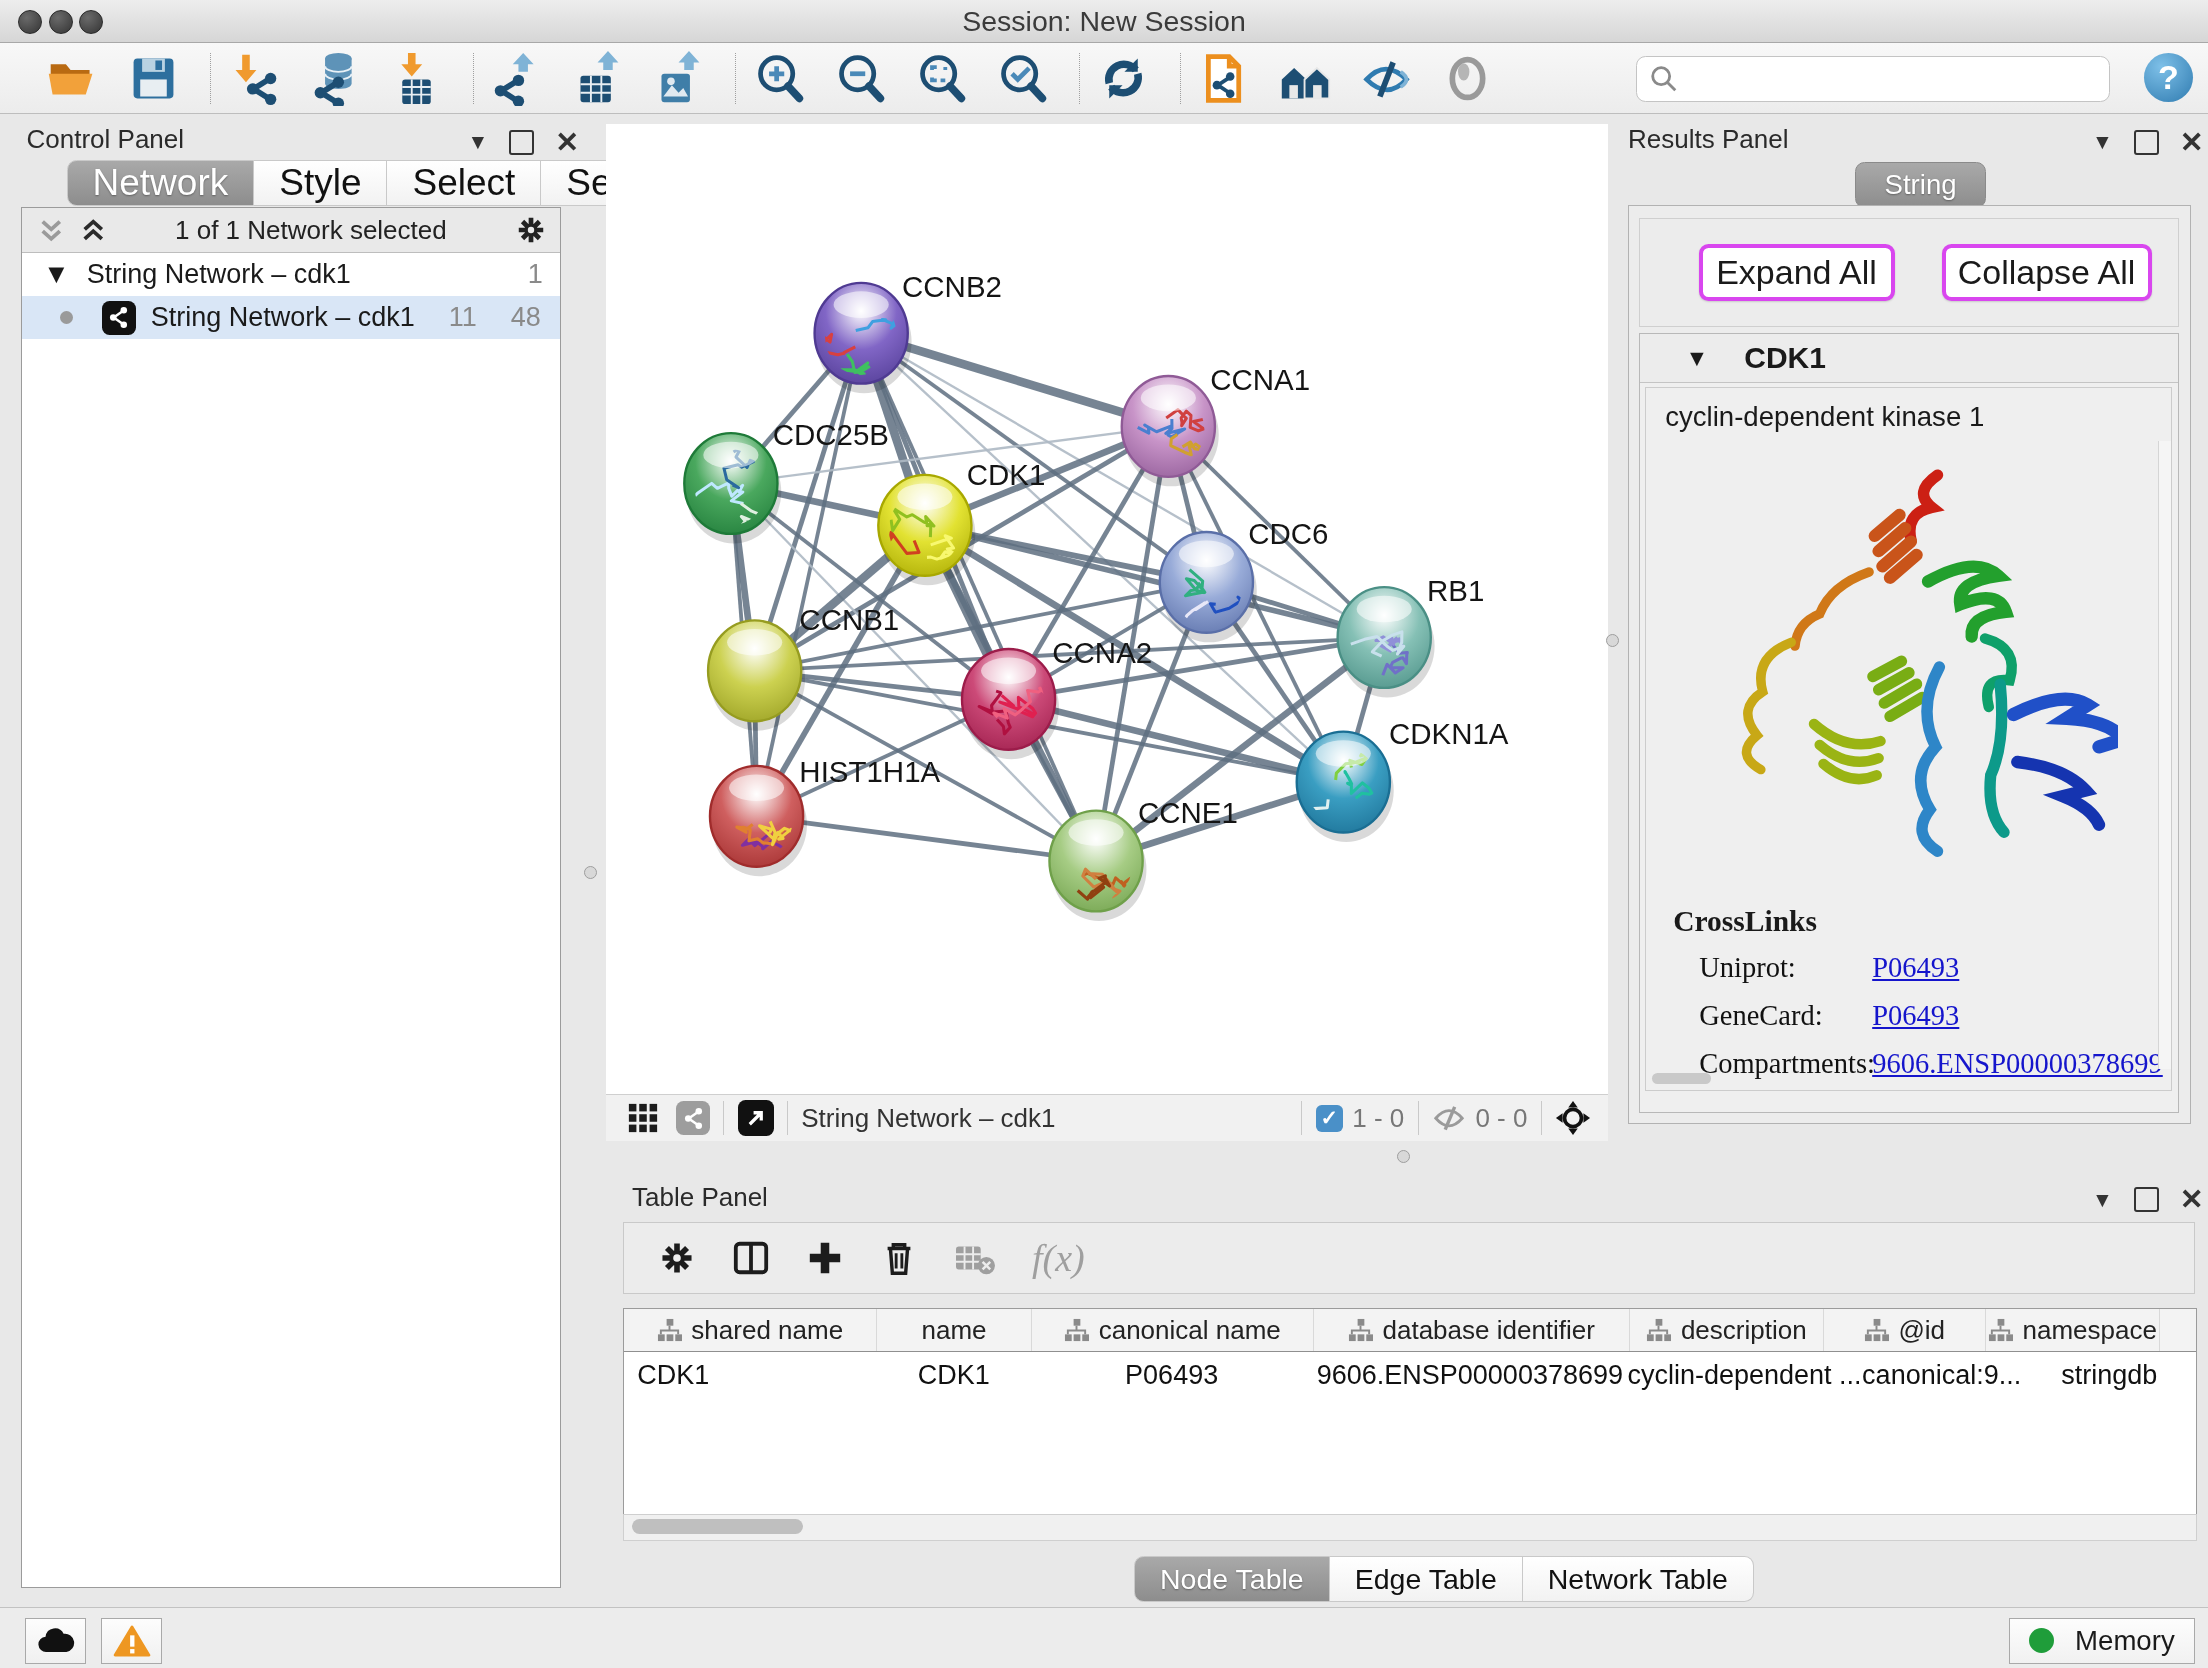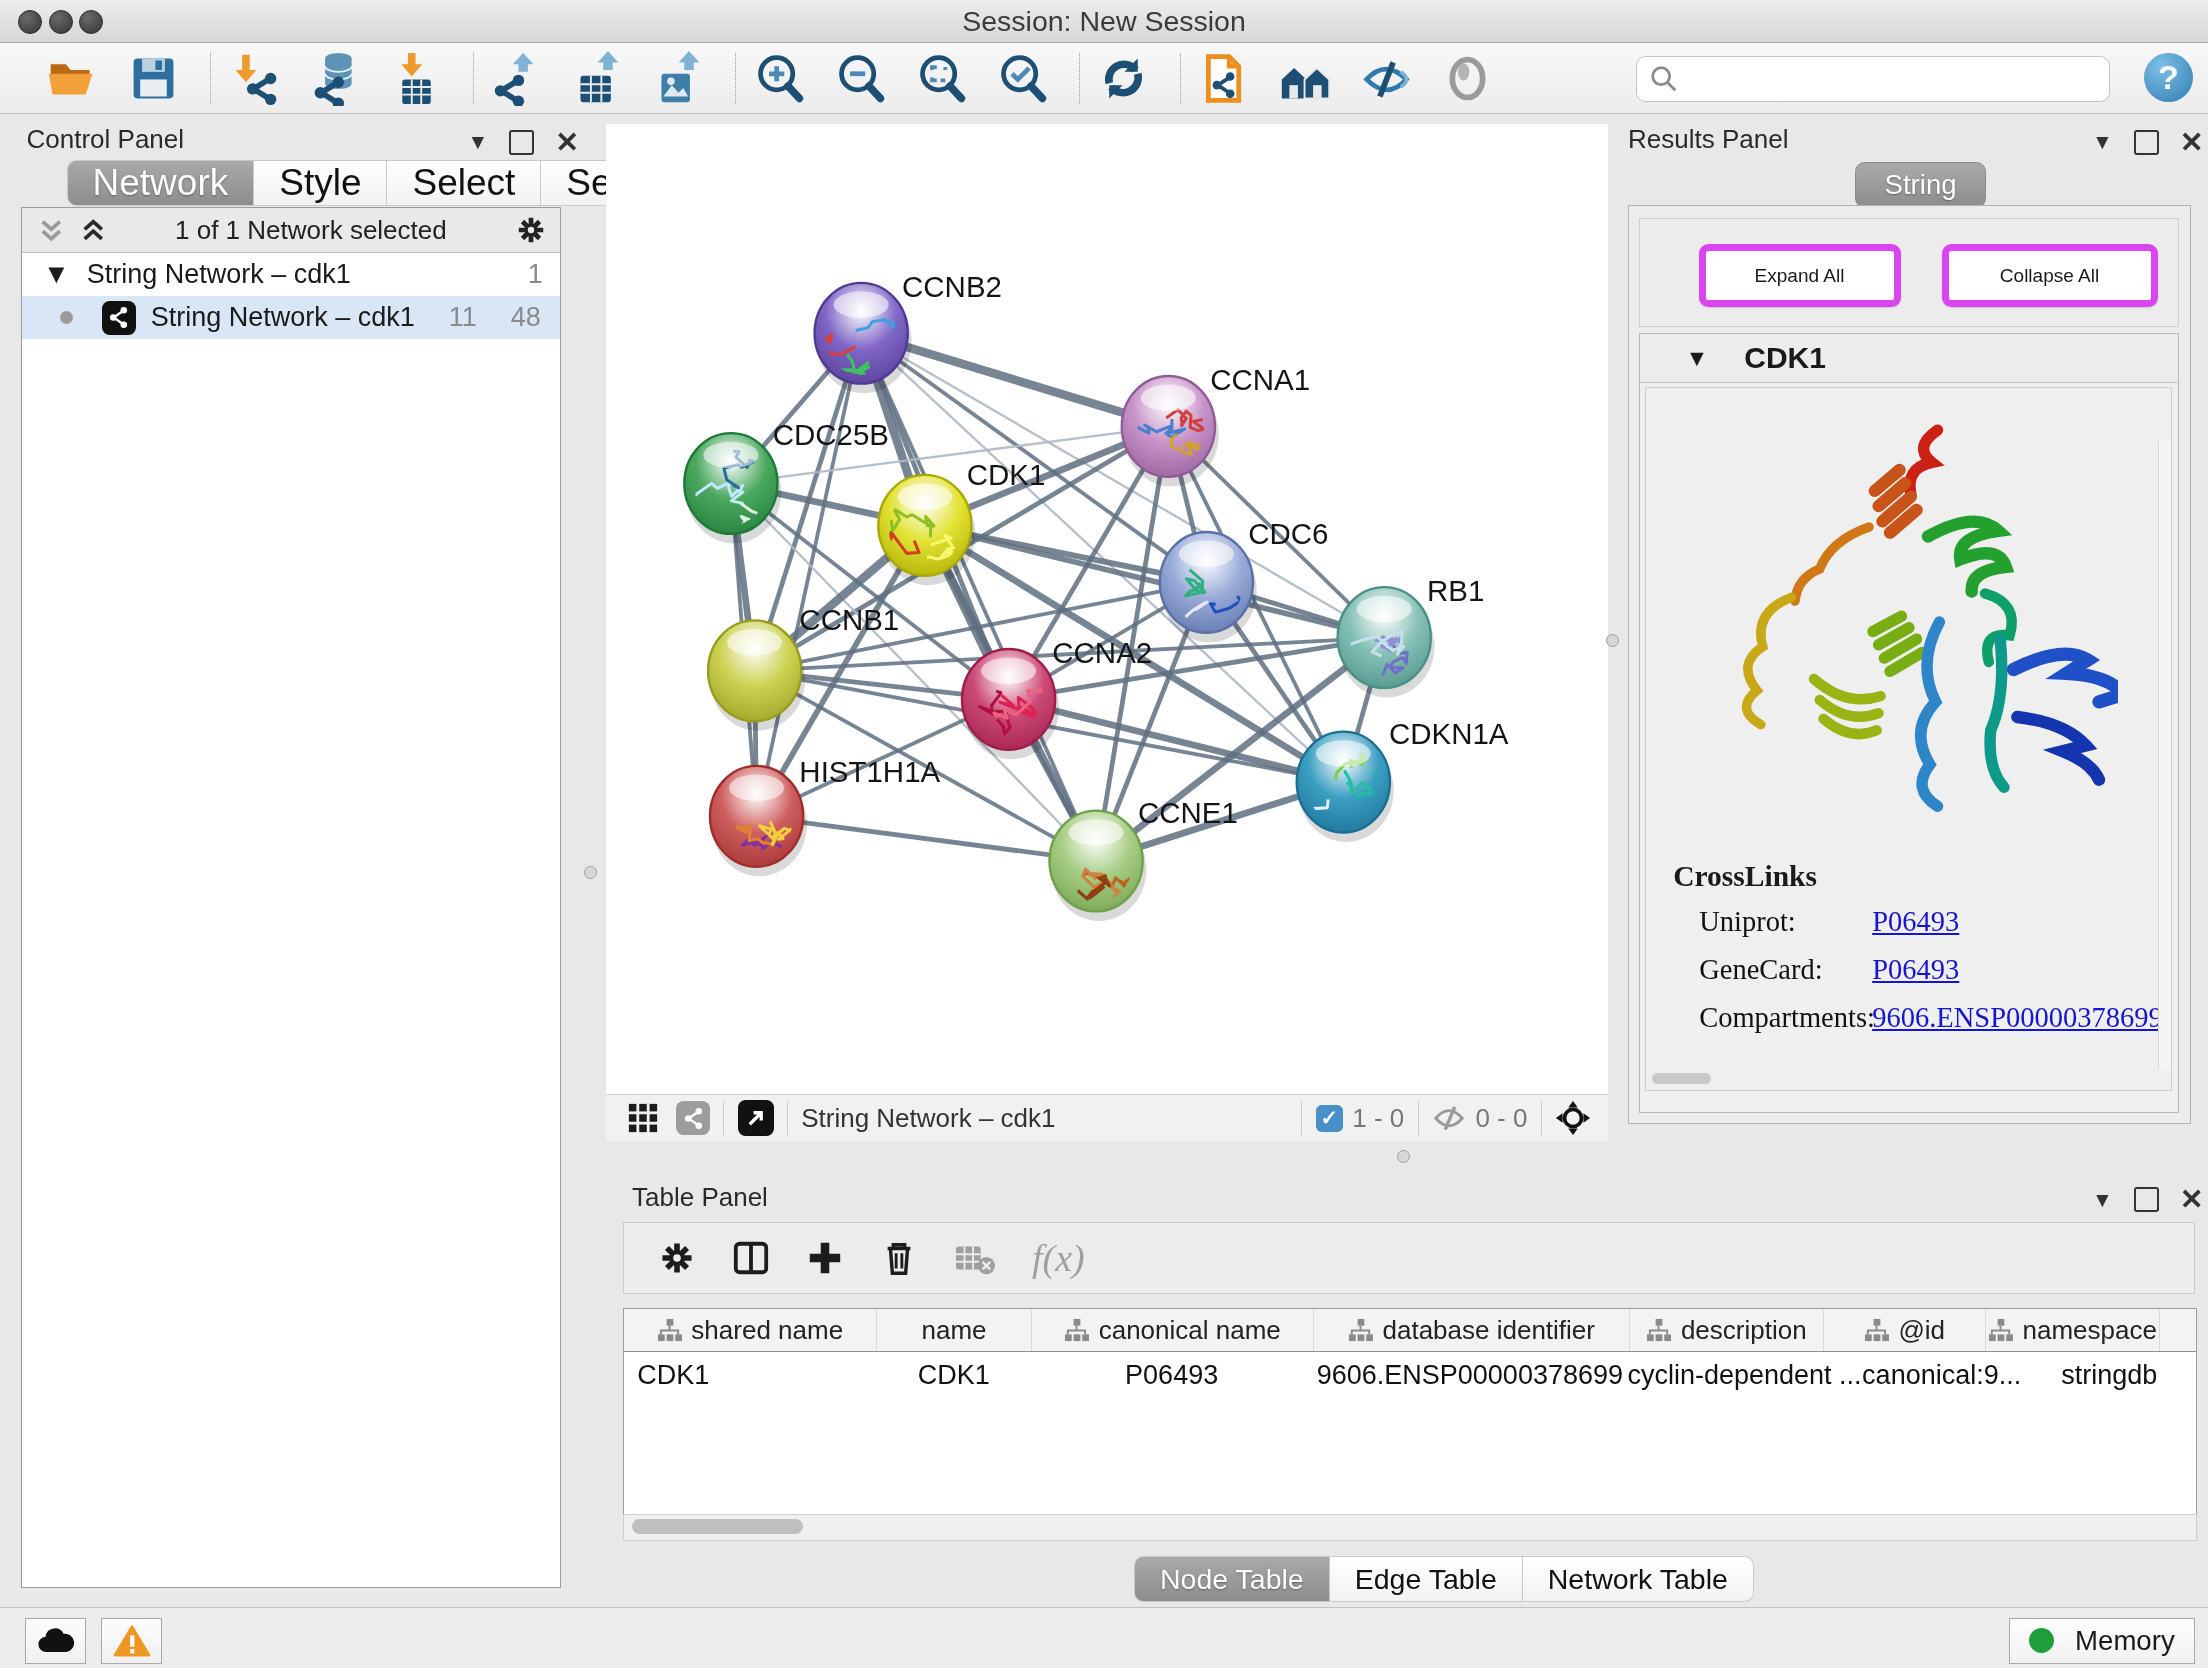--- a/index.html
+++ b/index.html
@@ -56,22 +56,22 @@
     display:flex;align-items:center;justify-content:center;}
   .handle-dot{position:absolute;width:11.4px;height:11.4px;border-radius:50%;background:#d8d8d8;border:1px solid #9e9e9e;}
   
   #rpanel{position:absolute;left:1612px;top:116px;width:596px;height:1470px;}
   #rtab{position:absolute;left:243px;top:46px;height:44px;line-height:44px;padding:0 28.5px;font-size:27.6px;
     background:linear-gradient(#a9a9a9,#8d8d8d);color:#fff;border:1px solid #8a8a8a;border-radius:9.5px;
     text-shadow:0 1px 1.9px rgba(0,0,0,.35);cursor:pointer;}
   #rcard{position:absolute;left:16px;top:89px;width:561px;height:917px;background:#ececec;
     border:1px solid #b2b2b2;}
   #expbox{position:absolute;left:9.5px;top:12.4px;width:538px;height:107px;border:1px solid #cfcfcf;}
-  .rbtn{position:absolute;top:25px;height:49px;line-height:49px;text-align:center;font-size:19px;background:#fff;
-    border:7px solid #d946ef;border-radius:9.5px;box-shadow:0 1px 1.9px rgba(0,0,0,.15);cursor:pointer;}
+  .rbtn{position:absolute;top:25px;height:49px;line-height:49px;text-align:center;font-size:34px;background:#fff;
+    border:4px solid #d946ef;border-radius:9.5px;box-shadow:0 1px 1.9px rgba(0,0,0,.15);cursor:pointer;}
   #entry{position:absolute;left:9.5px;top:127px;width:538px;height:778px;border:1px solid #b8b8b8;background:#efefef;}
   #ehead{height:48px;background:#ececec;border-bottom:1px solid #c4c4c4;display:flex;align-items:center;}
   #ebody{position:absolute;left:5.7px;top:53px;right:5.7px;bottom:21px;background:#efefef;border:1px solid #cccccc;overflow:hidden;}
   .serif{font-family:"Liberation Serif",serif;}
   .xl-label{font-size:28.5px;color:#111;}
   .xl-link{font-size:28.5px;color:#1515cc;text-decoration:underline;cursor:pointer;}
   #xlrows .xlrow{display:flex;margin-bottom:16px;}
   #rvtrack{position:absolute;right:0px;top:53px;bottom:21px;width:11.4px;background:#f5f5f5;border-left:1px solid #d5d5d5;}
   #rhthumb{position:absolute;left:5.7px;bottom:5.7px;width:59px;height:11.4px;background:#c9c9c9;border-radius:5.7px;}
   
@@ -613,20 +613,21 @@
       <div id="expbox">
         <div class="rbtn" style="left:59px;width:188px">Expand All</div>
         <div class="rbtn" style="left:302px;width:202px">Collapse All</div>
       </div>
       <div id="entry">
         <div id="ehead">
           <span style="margin:0 36px 0 46px;font-size:23px">▼</span>
           <span style="font-size:30px;font-weight:bold">CDK1</span>
         </div>
         <div id="ebody">
+          <div style="margin:13.3px 0 0 19px;font-size:27.6px">cyclin-dependent kinase 1</div>
           <svg width="418" height="438" viewBox="0 0 440 460" style="margin:15px auto 0">
             <g fill="none" stroke-linecap="round">
               <path d="M250 28 q-26 18 -6 34 q-28 6 -22 34" stroke="#cc2014" stroke-width="12"></path>
               <path d="M210 70 l-26 22 m32 -8 l-28 24 m34 -10 l-30 26 m36 -12 l-28 24" stroke="#c9541a" stroke-width="13"></path>
               <path d="M178 130 q-40 14 -52 44 q-24 10 -26 34" stroke="#d07818" stroke-width="10"></path>
               <path d="M96 204 q-40 16 -30 52 q-28 18 -6 46 q-24 20 4 36" stroke="#c8a816" stroke-width="10"></path>
               <path d="M120 290 q34 30 70 18 m-64 4 q30 26 62 14 m-58 6 q28 24 56 12" stroke="#9ab414" stroke-width="11"></path>
               <path d="M182 240 l30 -16 m-24 30 l32 -18 m-26 32 l34 -20 m-28 34 l34 -20" stroke="#79ad14" stroke-width="12"></path>
               <path d="M240 140 q50 -28 74 -6 q-44 6 -40 30 q40 -16 48 8 q-38 4 -36 26" stroke="#23a02d" stroke-width="13"></path>
               <path d="M300 200 q36 10 26 44 q-30 -4 -22 28" stroke="#0fa06a" stroke-width="11"></path>

